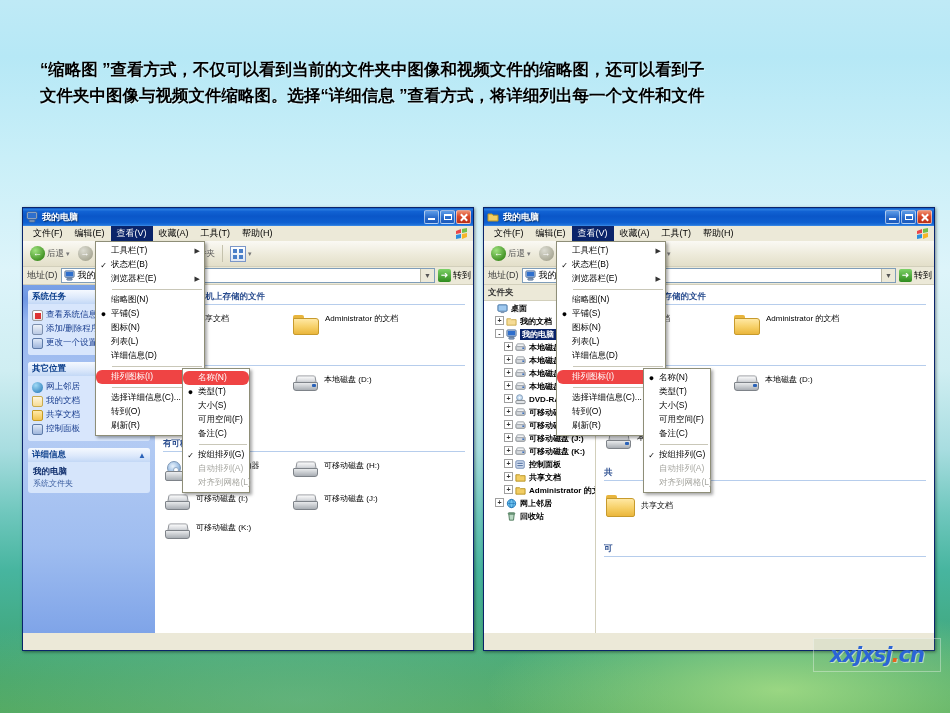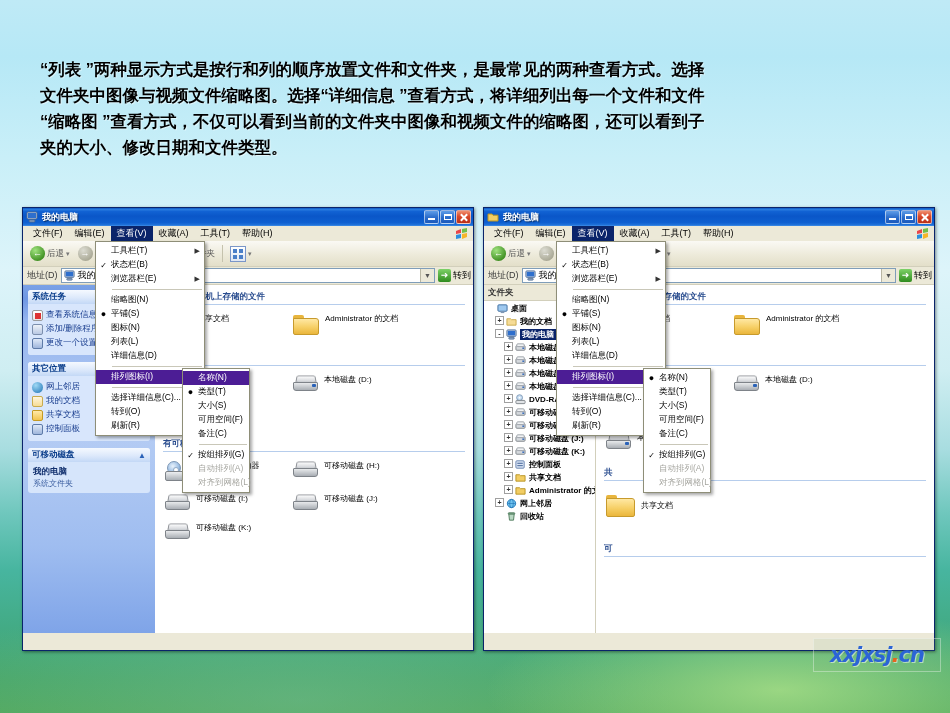--- a/index.html
+++ b/index.html
@@ -236,21 +236,21 @@
     position:absolute; background:#fff; border:1px solid #8e8e78;
     box-shadow:2px 2px 3px rgba(0,0,0,0.35); padding:2px 0; z-index:50;
   }
   .menu .row {
     height:14px; display:flex; align-items:center;
     padding:0 14px 0 0; font-size:8.5px; white-space:nowrap; position:relative;
   }
   .menu .row .mark { width:15px; flex:0 0 auto; text-align:center; font-size:8px; color:#000; }
   .menu .row .txt { flex:1 1 auto; }
   .menu .row .sub { position:absolute; right:4px; font-size:7px; color:#333; }
-  .menu .row.hl { background:#4c1d95; color:#fff; }
+  .menu .row.hl { background:#ef4444; color:#fff;border-radius:6px; }
   .menu .row.hl .mark, .menu .row.hl .sub { color:#fff; }
   .menu .row.dis { color:#a6a6a0; }
   .menu .sep { height:1px; background:#c9c7b8; margin:3px 2px 3px 16px; }
   .menu .row .bullet { font-size:9px; }
 
   
   .watermark {
     position:absolute; left:813px; top:638px; width:128px; height:34px;
     border:1px solid rgba(255,255,255,0.35);
     display:flex; align-items:center; justify-content:center;
@@ -261,24 +261,22 @@
     font-size:21px; font-weight:bold; font-style:italic;
     color:#2b64d6; letter-spacing:-1px;
     text-shadow:1px 1px 0 rgba(255,255,255,0.5);
   }
   .watermark .dot { color:#e8641e; }
 </style>
 </head>
 <body>
 
 <div class="slide-text">
-  <p>“列表 ”两种显示方式是按行和列的顺序放置文件和文件夹，是最常见的两种查看方式。选择</p>
+  <p>“缩略图 ”查看方式，不仅可以看到当前的文件夹中图像和视频文件的缩略图，还可以看到子</p>
   <p>文件夹中图像与视频文件缩略图。选择“详细信息 ”查看方式，将详细列出每一个文件和文件</p>
-  <p>“缩略图 ”查看方式，不仅可以看到当前的文件夹中图像和视频文件的缩略图，还可以看到子</p>
-  <p>夹的大小、修改日期和文件类型。</p>
 </div>
 
 <div class="win" id="win-left">
 
   <div class="titlebar">
     <span class="tb-icon">
       <svg width="12" height="12" viewBox="0 0 12 12">
         <rect x="1" y="1" width="10" height="7" rx="1" fill="#cfd8e6" stroke="#4a6a94"></rect>
         <rect x="2" y="2" width="8" height="5" fill="#2e6fcd"></rect>
         <rect x="3" y="9" width="6" height="2" rx="1" fill="#9fb0c8" stroke="#4a6a94"></rect>
@@ -424,21 +422,21 @@
           </div>
           <div class="tp-row">
             <span class="sicon ctrl"></span>
             <span class="txt">控制面板</span>
           </div>
         </div>
       </div>
 
       <div class="tp-group">
         <div class="tp-head">
-          <span>可移动磁盘</span>
+          <span>详细信息</span>
           <span class="chev">▲</span>
         </div>
         <div class="tp-detail">
           <div class="d1">我的电脑</div>
           <div class="d2">系统文件夹</div>
         </div>
       </div>
 
     </div>
 

